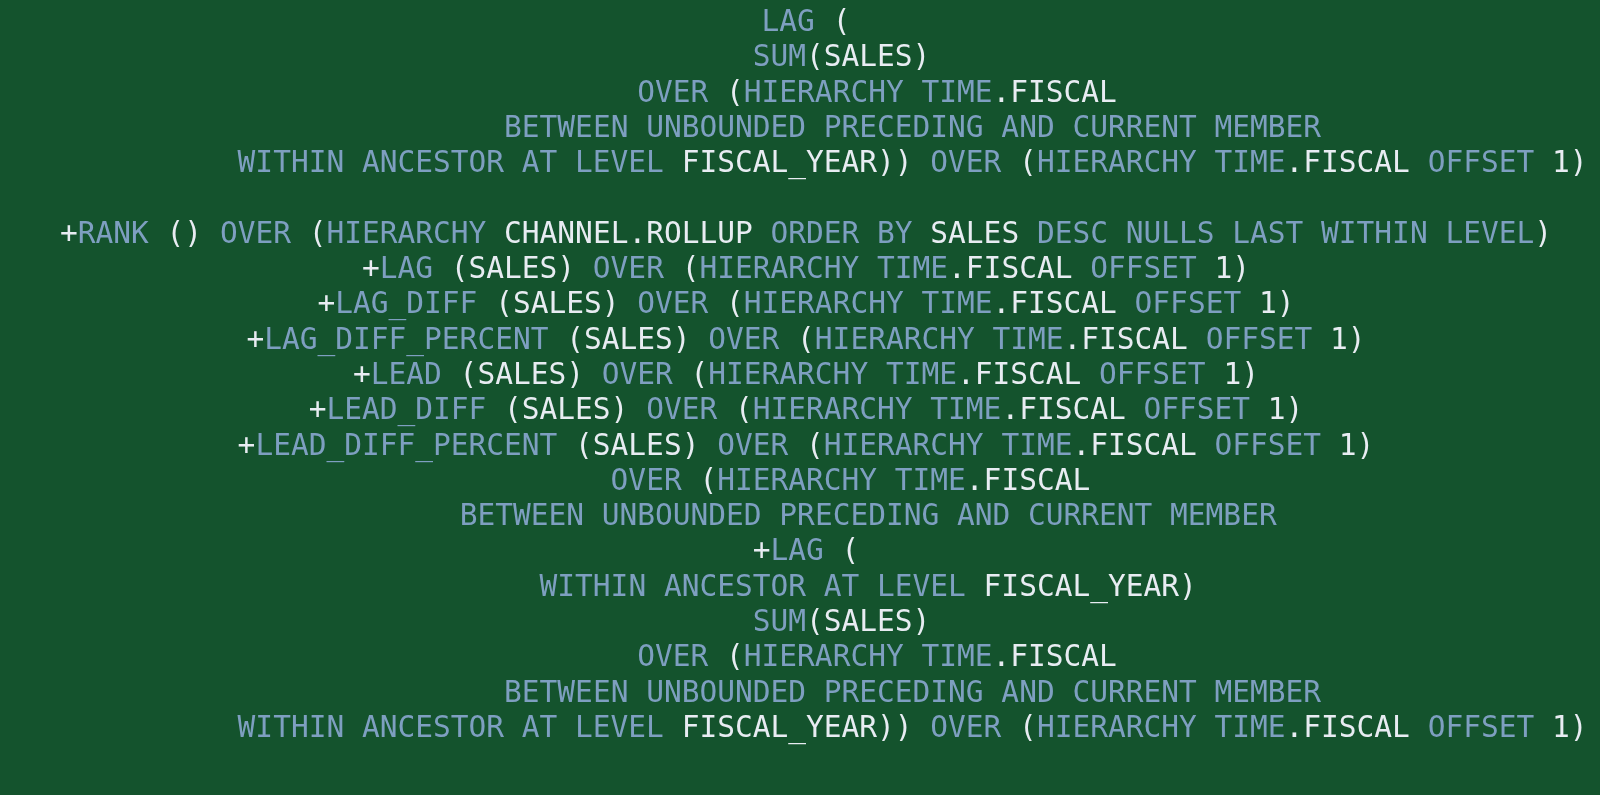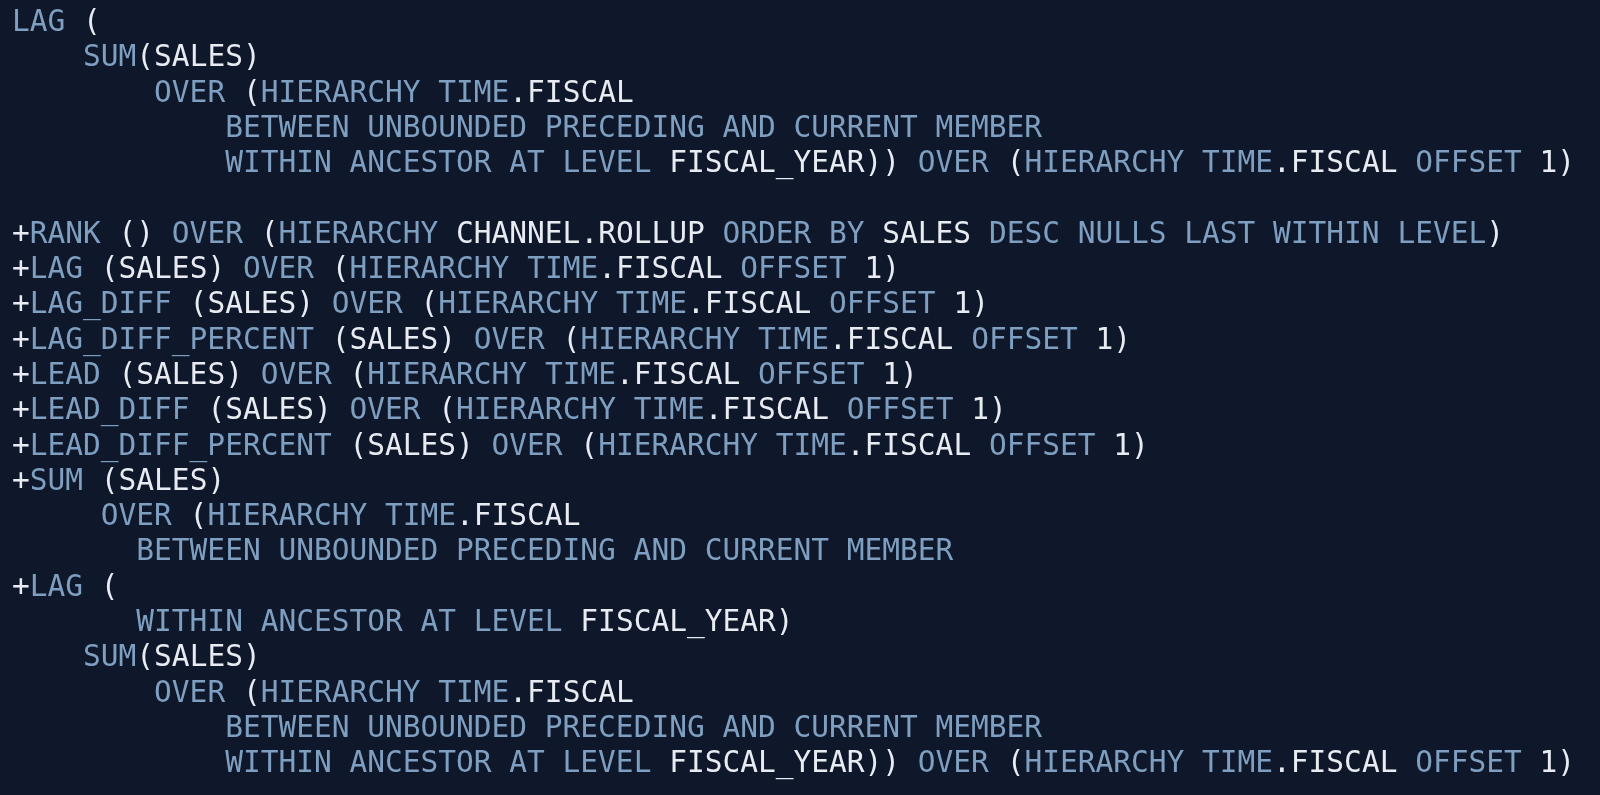--- a/index.html
+++ b/index.html
@@ -9,24 +9,25 @@
   }
   body {
     width: 1600px;
     height: 795px;
     overflow: hidden;
     font-family: "DejaVu Sans Mono", monospace;
   }
   #code-view {
     width: 1600px;
     height: 795px;
-    background: #0f172a;
+    background: #14532d;
     box-sizing: border-box;
     padding: 4px 0 0 12px;
     overflow: hidden;
+    text-align: center;
   }
   .code-line {
     font-family: "DejaVu Sans Mono", monospace;
     font-size: 29.5px;
     line-height: 35.3px;
     white-space: pre;
     letter-spacing: 0px;
     color: #dfe3ea;
     height: 35.3px;
   }
@@ -48,21 +49,20 @@
       <div class="code-line"><span class="tok-pun">            </span><span class="tok-kw">BETWEEN UNBOUNDED PRECEDING AND CURRENT MEMBER</span></div>
       <div class="code-line"><span class="tok-pun">            </span><span class="tok-kw">WITHIN ANCESTOR AT LEVEL</span><span class="tok-id"> FISCAL_YEAR))</span><span class="tok-pun"> </span><span class="tok-kw">OVER</span><span class="tok-pun"> (</span><span class="tok-kw">HIERARCHY</span><span class="tok-pun"> </span><span class="tok-kw">TIME</span><span class="tok-id">.FISCAL</span><span class="tok-pun"> </span><span class="tok-kw">OFFSET</span><span class="tok-num"> 1)</span></div>
       <div class="code-line blank-line">&nbsp;</div>
       <div class="code-line"><span class="tok-plus">+</span><span class="tok-kw">RANK</span><span class="tok-pun"> () </span><span class="tok-kw">OVER</span><span class="tok-pun"> (</span><span class="tok-kw">HIERARCHY</span><span class="tok-id"> CHANNEL.ROLLUP </span><span class="tok-kw">ORDER BY</span><span class="tok-id"> SALES </span><span class="tok-kw">DESC NULLS LAST WITHIN LEVEL</span><span class="tok-pun">)</span></div>
       <div class="code-line"><span class="tok-plus">+</span><span class="tok-kw">LAG</span><span class="tok-id"> (SALES) </span><span class="tok-kw">OVER</span><span class="tok-pun"> (</span><span class="tok-kw">HIERARCHY</span><span class="tok-pun"> </span><span class="tok-kw">TIME</span><span class="tok-id">.FISCAL</span><span class="tok-pun"> </span><span class="tok-kw">OFFSET</span><span class="tok-num"> 1)</span></div>
       <div class="code-line"><span class="tok-plus">+</span><span class="tok-kw">LAG_DIFF</span><span class="tok-id"> (SALES) </span><span class="tok-kw">OVER</span><span class="tok-pun"> (</span><span class="tok-kw">HIERARCHY</span><span class="tok-pun"> </span><span class="tok-kw">TIME</span><span class="tok-id">.FISCAL</span><span class="tok-pun"> </span><span class="tok-kw">OFFSET</span><span class="tok-num"> 1)</span></div>
       <div class="code-line"><span class="tok-plus">+</span><span class="tok-kw">LAG_DIFF_PERCENT</span><span class="tok-id"> (SALES) </span><span class="tok-kw">OVER</span><span class="tok-pun"> (</span><span class="tok-kw">HIERARCHY</span><span class="tok-pun"> </span><span class="tok-kw">TIME</span><span class="tok-id">.FISCAL</span><span class="tok-pun"> </span><span class="tok-kw">OFFSET</span><span class="tok-num"> 1)</span></div>
       <div class="code-line"><span class="tok-plus">+</span><span class="tok-kw">LEAD</span><span class="tok-id"> (SALES) </span><span class="tok-kw">OVER</span><span class="tok-pun"> (</span><span class="tok-kw">HIERARCHY</span><span class="tok-pun"> </span><span class="tok-kw">TIME</span><span class="tok-id">.FISCAL</span><span class="tok-pun"> </span><span class="tok-kw">OFFSET</span><span class="tok-num"> 1)</span></div>
       <div class="code-line"><span class="tok-plus">+</span><span class="tok-kw">LEAD_DIFF</span><span class="tok-id"> (SALES) </span><span class="tok-kw">OVER</span><span class="tok-pun"> (</span><span class="tok-kw">HIERARCHY</span><span class="tok-pun"> </span><span class="tok-kw">TIME</span><span class="tok-id">.FISCAL</span><span class="tok-pun"> </span><span class="tok-kw">OFFSET</span><span class="tok-num"> 1)</span></div>
       <div class="code-line"><span class="tok-plus">+</span><span class="tok-kw">LEAD_DIFF_PERCENT</span><span class="tok-id"> (SALES) </span><span class="tok-kw">OVER</span><span class="tok-pun"> (</span><span class="tok-kw">HIERARCHY</span><span class="tok-pun"> </span><span class="tok-kw">TIME</span><span class="tok-id">.FISCAL</span><span class="tok-pun"> </span><span class="tok-kw">OFFSET</span><span class="tok-num"> 1)</span></div>
-      <div class="code-line"><span class="tok-plus">+</span><span class="tok-kw">SUM</span><span class="tok-id"> (SALES)</span></div>
       <div class="code-line"><span class="tok-pun">     </span><span class="tok-kw">OVER</span><span class="tok-pun"> (</span><span class="tok-kw">HIERARCHY</span><span class="tok-pun"> </span><span class="tok-kw">TIME</span><span class="tok-id">.FISCAL</span></div>
       <div class="code-line"><span class="tok-pun">       </span><span class="tok-kw">BETWEEN UNBOUNDED PRECEDING AND CURRENT MEMBER</span></div>
       <div class="code-line"><span class="tok-plus">+</span><span class="tok-kw">LAG</span><span class="tok-pun"> (</span></div>
       <div class="code-line"><span class="tok-pun">       </span><span class="tok-kw">WITHIN ANCESTOR AT LEVEL</span><span class="tok-id"> FISCAL_YEAR)</span></div>
       <div class="code-line"><span class="tok-pun">    </span><span class="tok-kw">SUM</span><span class="tok-id">(SALES)</span></div>
       <div class="code-line"><span class="tok-pun">        </span><span class="tok-kw">OVER</span><span class="tok-pun"> (</span><span class="tok-kw">HIERARCHY</span><span class="tok-pun"> </span><span class="tok-kw">TIME</span><span class="tok-id">.FISCAL</span></div>
       <div class="code-line"><span class="tok-pun">            </span><span class="tok-kw">BETWEEN UNBOUNDED PRECEDING AND CURRENT MEMBER</span></div>
       <div class="code-line"><span class="tok-pun">            </span><span class="tok-kw">WITHIN ANCESTOR AT LEVEL</span><span class="tok-id"> FISCAL_YEAR))</span><span class="tok-pun"> </span><span class="tok-kw">OVER</span><span class="tok-pun"> (</span><span class="tok-kw">HIERARCHY</span><span class="tok-pun"> </span><span class="tok-kw">TIME</span><span class="tok-id">.FISCAL</span><span class="tok-pun"> </span><span class="tok-kw">OFFSET</span><span class="tok-num"> 1)</span></div>
     </div>
 </div>

